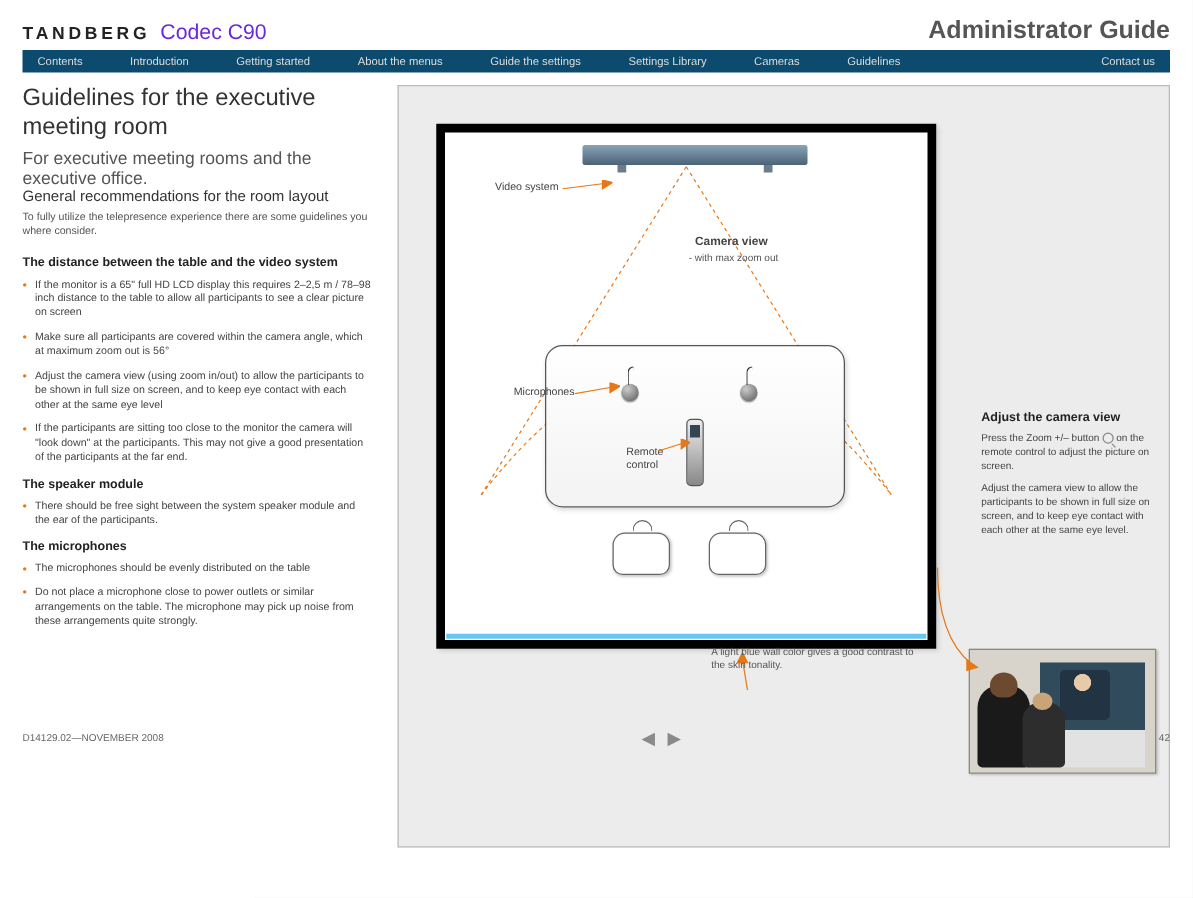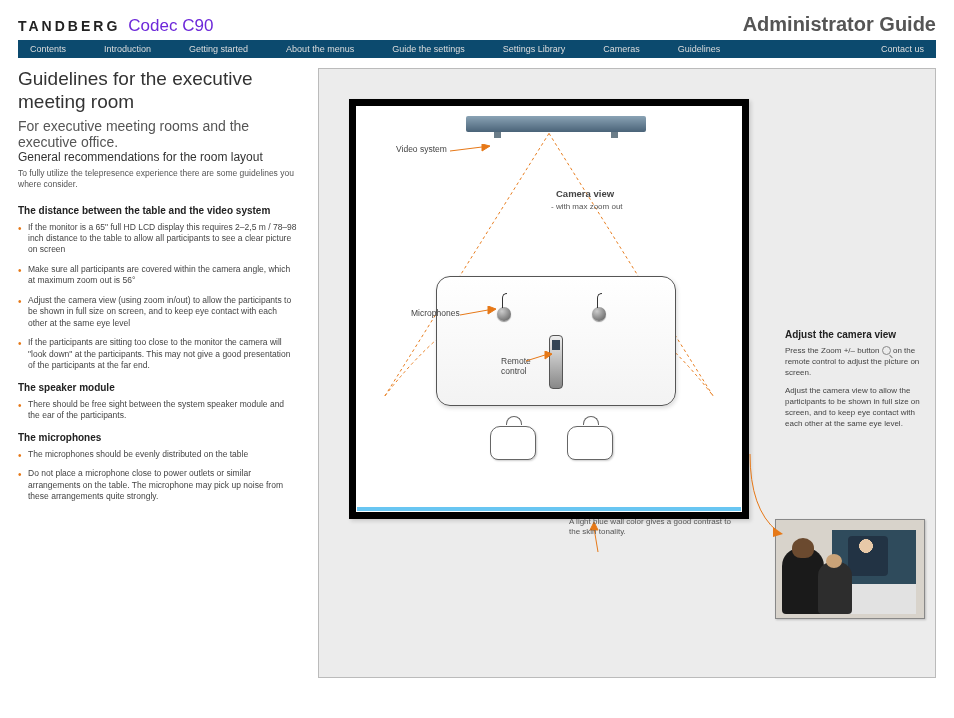--- a/index.html
+++ b/index.html
@@ -207,14 +207,22 @@
           <div class="personB"></div>
         </div>
         <svg class="photo-arrow" style="right:150px;top:380px;width:40px;height:90px" viewBox="0 0 40 90">
           <path d="M5 5 Q 5 60 32 82" stroke="#e67817" fill="none"></path>
             <polygon points="28,78 38,85 28,88" fill="#e67817"></polygon>
         </svg>
       </div>
     </div>
   </div>
 
+  <div class="footer">
+    <span>D14129.02—NOVEMBER 2008</span>
+    <div class="pager">
+      <span>◀</span>
+      <span>▶</span>
+    </div>
+    <span>42</span>
+  </div>
 
 </div>
 
 </body></html>

